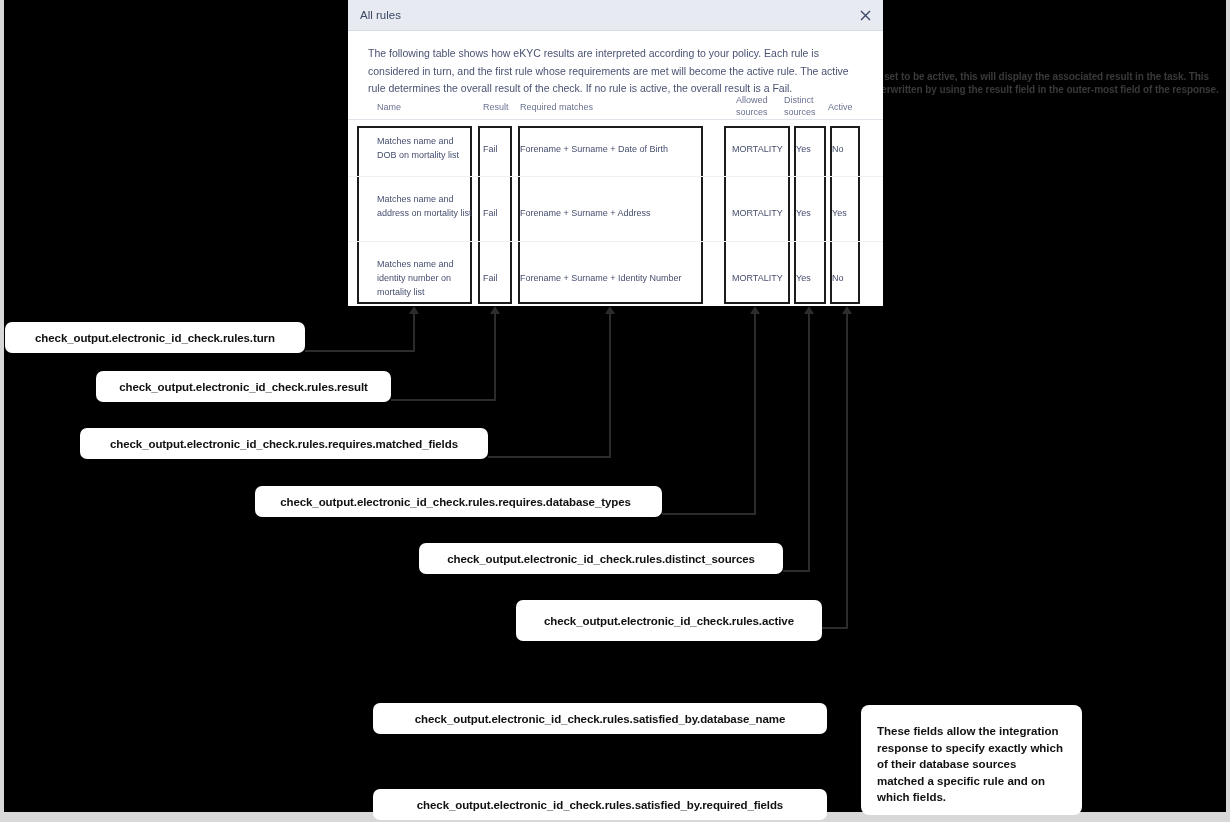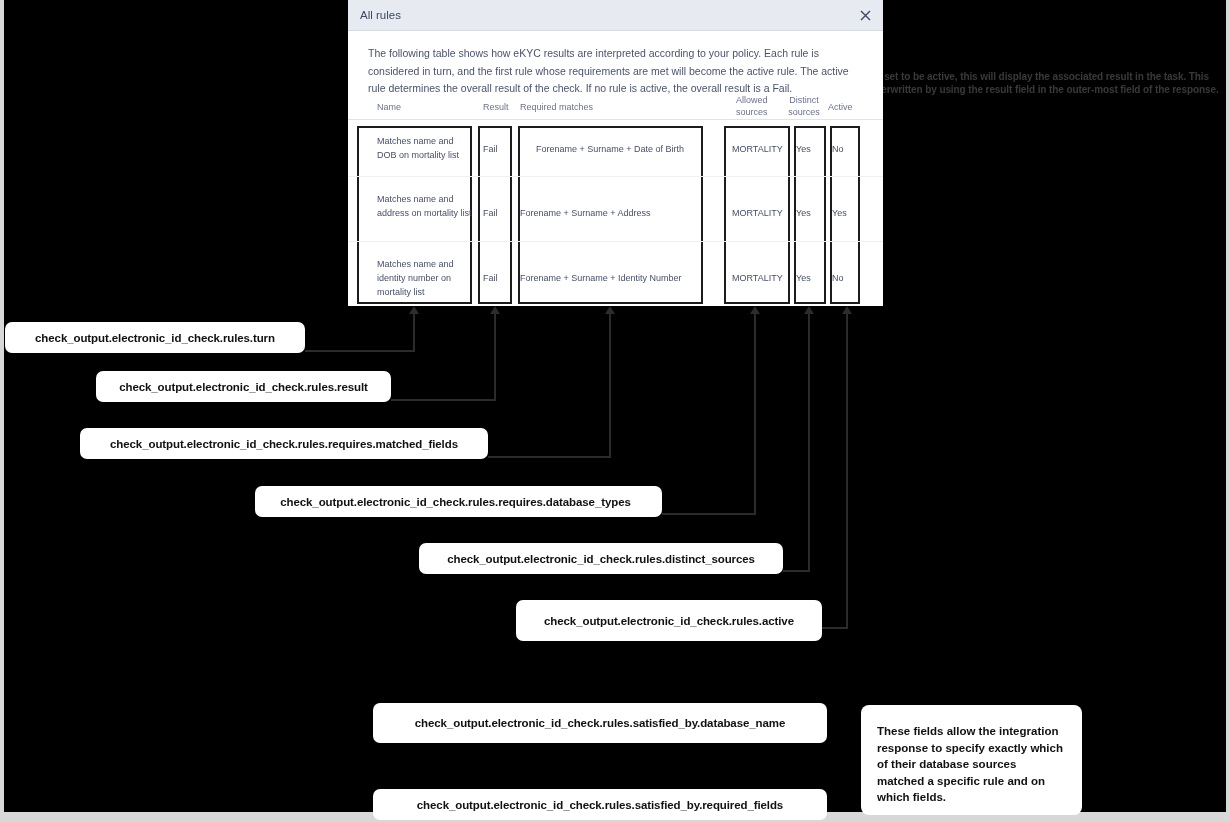--- a/index.html
+++ b/index.html
@@ -205,30 +205,30 @@
     </div>
   </div>
 
   <div id="rules-table" style="z-index:7;">
 
     <div class="thead">
       <span class="th" style="left:29px;">Name</span>
       <span class="th" style="left:135px;">Result</span>
       <span class="th" style="left:172px;">Required matches</span>
       <span class="th two-line" style="left:388px; width:40px;">Allowed sources</span>
-      <span class="th two-line" style="left:436px; width:40px;text-align:center;">Distinct sources</span>
+      <span class="th two-line" style="left:436px; width:40px;">Distinct sources</span>
       <span class="th" style="left:480px;">Active</span>
     </div>
 
     <div class="tbody">
 
       <div class="trow" style="height:57px;">
         <span class="td" style="left:29px; top:14px; width:96px;">Matches name and DOB on mortality list</span>
         <span class="td" style="left:135px; top:22px;">Fail</span>
-        <span class="td" style="left:172px; top:22px;margin-left:16px;">Forename + Surname + Date of Birth</span>
+        <span class="td" style="left:172px; top:22px;">Forename + Surname + Date of Birth</span>
         <span class="td" style="left:384px; top:22px;">MORTALITY</span>
         <span class="td" style="left:448px; top:22px;">Yes</span>
         <span class="td" style="left:484px; top:22px;">No</span>
       </div>
 
       <div class="trow" style="height:65px;">
         <span class="td" style="left:29px; top:15px; width:96px;">Matches name and address on mortality list</span>
         <span class="td" style="left:135px; top:29px;">Fail</span>
         <span class="td" style="left:172px; top:29px;">Forename + Surname + Address</span>
         <span class="td" style="left:384px; top:29px;">MORTALITY</span>
@@ -296,21 +296,21 @@
   </div>
 
   <div class="pill" style="left:419px; top:543px; width:364px; height:31px;">
     <span>check_output.electronic_id_check.rules.distinct_sources</span>
   </div>
 
   <div class="pill" style="left:516px; top:600px; width:306px; height:41px;">
     <span>check_output.electronic_id_check.rules.active</span>
   </div>
 
-  <div class="pill" style="left:373px; top:703px; width:454px; height:40px;">
+  <div class="pill" style="left:373px; top:703px; width:454px; height:31px;">
     <span>check_output.electronic_id_check.rules.satisfied_by.database_name</span>
   </div>
 
 
   <div class="pill" style="left:373px; top:789px; width:454px; height:31px;">
     <span>check_output.electronic_id_check.rules.satisfied_by.required_fields</span>
   </div>
 
   <div id="note-box">
     <div id="note-box-text">These fields allow the integration response to specify exactly which of their database sources matched a specific rule and on which fields.</div>

